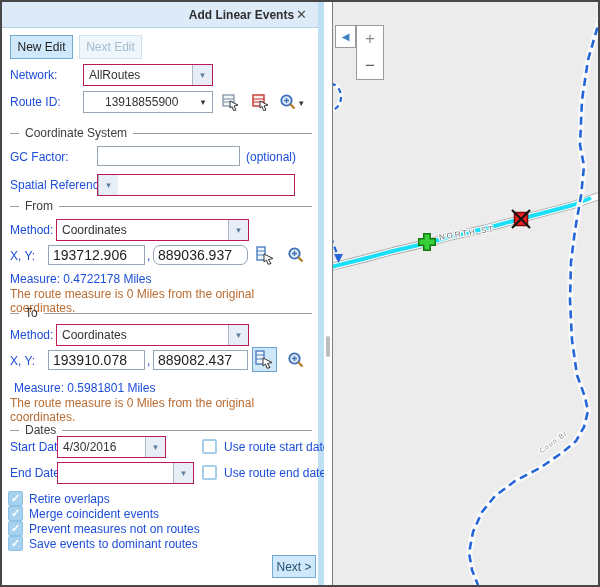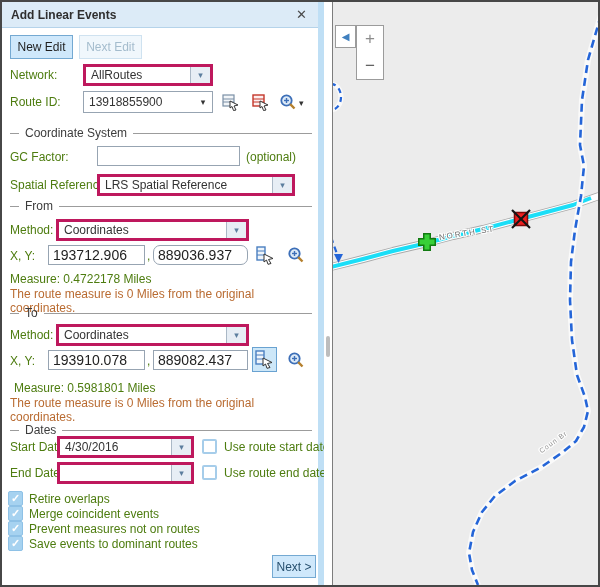--- a/index.html
+++ b/index.html
@@ -5,37 +5,37 @@
   html,body{margin:0;padding:0;background:#fff;}
   *{box-sizing:border-box;}
   .stage{position:relative;width:600px;height:587px;border:2px solid #474747;
          font-family:"Liberation Sans",sans-serif;font-size:12px;color:#333;background:#fff;overflow:hidden;}
 
   
   .panel{position:absolute;left:0;top:0;width:322px;height:583px;background:#fff;
          border-right:6px solid #bfdff5;}
   .panel-header{position:absolute;left:0;top:0;right:0;height:26px;background:#dcebf7;
                 border-bottom:1px solid #b5d3ea;display:flex;align-items:center;padding:0 9px;}
-  .panel-title{font-weight:bold;color:#2f2f2f;flex:1;}
+  .panel-title{font-weight:bold;color:#2f2f2f;flex:1;text-align:right;}
   .close-x{color:#4a4a4a;font-size:13px;cursor:default;padding:0 2px;}
 
   .abs{position:absolute;}
-  .lbl{color:#4d7c0f;white-space:nowrap;}
+  .lbl{color:#1d4ed8;white-space:nowrap;}
 
   .btn{display:flex;align-items:center;justify-content:center;font-size:12px;}
   .btn-primary{background:#cfe8fb;border:1px solid #74a9d2;color:#1f1f1f;}
   .btn-disabled{background:#f0f7fc;border:1px solid #cfe2f0;color:#a4bccd;}
 
   .inp{border:1px solid #97a4b2;height:20px;padding:0 4px;font-family:"Liberation Sans",sans-serif;
        font-size:14px;color:#222;background:#fff;width:100%;}
-  .sel{border:3px solid #be185d;background:#fff;height:22px;display:flex;align-items:stretch;}
+  .sel{border:1px solid #be185d;background:#fff;height:22px;display:flex;align-items:stretch;}
   .sel .val{flex:1;padding:0 5px;display:flex;align-items:center;white-space:nowrap;overflow:hidden;}
   .sel .arrow{width:20px;background:#e7eef5;border-left:1px solid #aab8c6;display:flex;
               align-items:center;justify-content:center;color:#5b7e9e;font-size:9px;}
-  .combo{border:1px solid #97a4b2;background:#fff;height:22px;display:flex;align-items:center;}
+  .combo{border:1px solid #97a4b2;background:#fff;height:22px;display:flex;align-items:center;padding-left:16px;}
   .combo .val{flex:1;padding:0 5px;white-space:nowrap;}
   .combo .plain-arrow{width:18px;text-align:center;color:#333;font-size:9px;}
 
   .sep{display:flex;align-items:center;gap:6px;height:14px;color:#3c3c3c;}
   .sep::before{content:"";width:9px;height:1px;background:#9c9c9c;}
   .sep::after{content:"";flex:1;height:1px;background:#9c9c9c;}
 
   .warn{color:#b96b31;}
 
   .cb-date{width:15px;height:15px;background:#fff;border:2px solid #a6cdea;border-radius:2px;}
@@ -105,21 +105,20 @@
 
     <div class="abs sep" style="left:8px;right:6px;top:124px;">
       <span>Coordinate System</span>
     </div>
     <div class="abs lbl" style="left:8px;top:148px;">GC Factor:</div>
     <input class="abs inp" style="left: 95px; top: 144px; width: 143px;" value="">
     <div class="abs lbl" style="left:244px;top:148px;">(optional)</div>
 
     <div class="abs lbl" style="left:8px;top:176px;">Spatial Reference:</div>
     <div class="abs sel" style="left:95px;top:172px;width:198px;">
-      <span class="val">LRS Spatial Reference</span>
       <span class="arrow">▾</span>
     </div>
 
     <div class="abs sep" style="left:8px;right:6px;top:197px;">
       <span>From</span>
     </div>
     <div class="abs lbl" style="left:8px;top:221px;">Method:</div>
     <div class="abs sel" style="left:54px;top:217px;width:193px;">
       <span class="val">Coordinates</span>
       <span class="arrow">▾</span>
@@ -169,21 +168,21 @@
       <line x1="7.5" y1="5" x2="7.5" y2="10" stroke="#3d6fb8" stroke-width="1.4"></line>
       <line x1="11.2" y1="11.2" x2="15.5" y2="15.5" stroke="#b5802e" stroke-width="2.4"></line>
     </svg>
     <div class="abs lbl" style="left:12px;top:379px;">Measure: 0.5981801 Miles</div>
     <div class="abs warn" style="left:8px;top:394px;">The route measure is 0 Miles from the original coordinates.</div>
 
     <div class="abs sep" style="left:8px;right:6px;top:421px;">
       <span>Dates</span>
     </div>
     <div class="abs lbl" style="left:8px;top:438px;">Start Date:</div>
-    <div class="abs sel" style="left:55px;top:434px;width:137px;">
+    <div class="abs sel" style="left:55px;top:434px;width:109px;">
       <span class="val">4/30/2016</span>
       <span class="arrow">▾</span>
     </div>
     <div class="abs cb-date" style="left:200px;top:437px;"></div>
     <div class="abs lbl" style="left:222px;top:438px;">Use route start date</div>
 
     <div class="abs lbl" style="left:8px;top:464px;">End Date:</div>
     <div class="abs sel" style="left:55px;top:460px;width:137px;">
       <span class="val"></span>
       <span class="arrow">▾</span>

